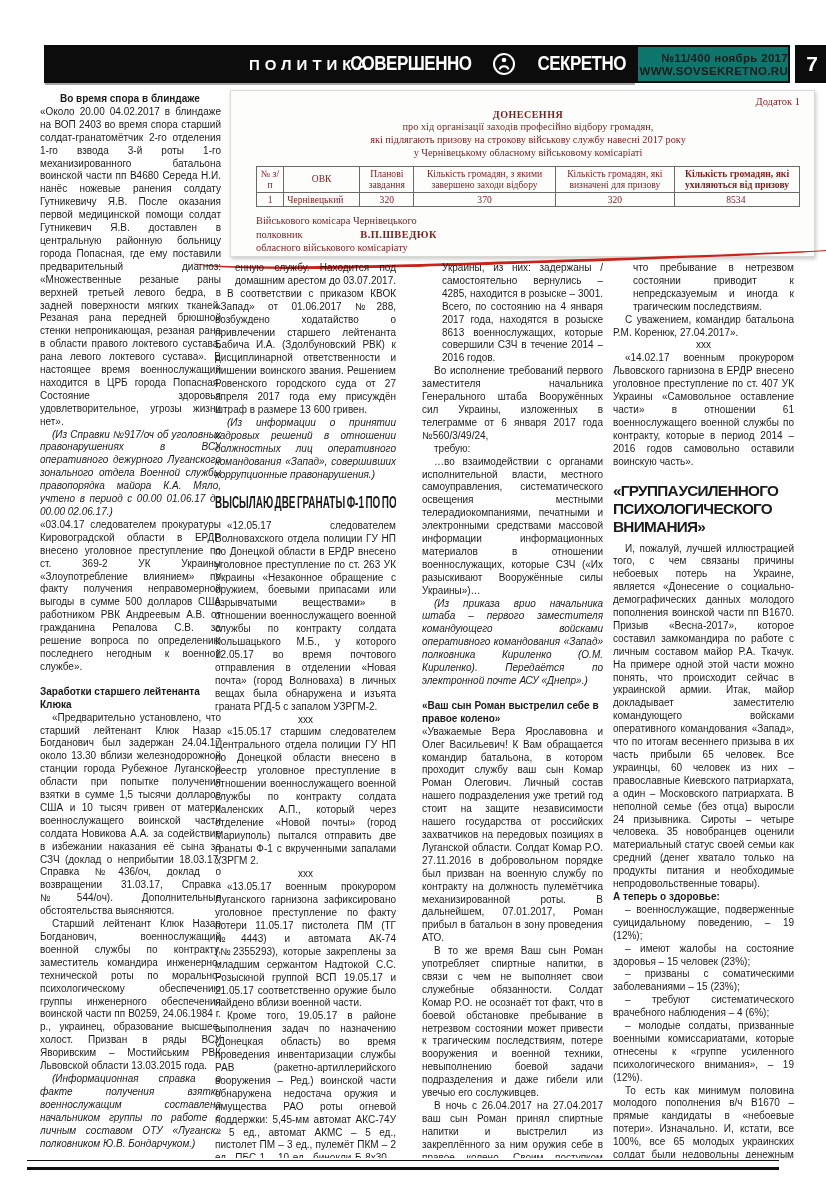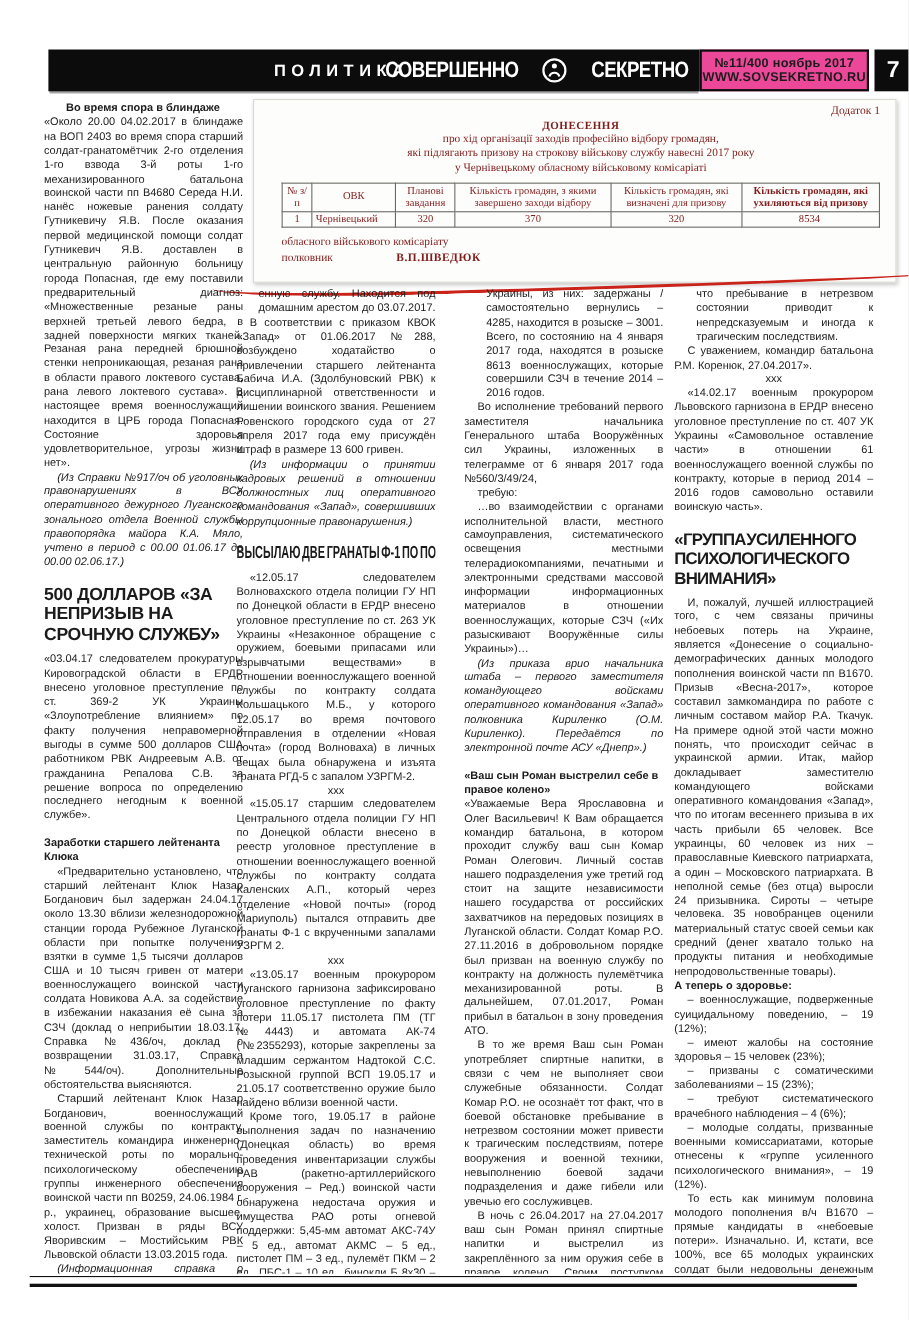--- a/index.html
+++ b/index.html
@@ -7,22 +7,22 @@
           font-family:"Liberation Sans", sans-serif; color:#1b1b1b; overflow:hidden; }
 
   
   .header { position:absolute; left:44px; top:45px; width:785px; height:38px; display:flex; align-items:stretch; }
   .header-main { position:relative; background:#0c0c0c; flex:1; display:flex; align-items:center;
                  box-shadow:0 3px 0 -1px rgba(0,0,0,0.35); }
   .section-title { position:absolute; left:205px; color:#fff; font-weight:bold; font-size:15px; letter-spacing:5px; }
   .logo { position:absolute; right:10px; display:flex; align-items:center; gap:21px; color:#fff; }
   .logo-word { font-weight:900; font-size:17px; letter-spacing:-0.5px; transform:scaleY(1.18); }
   .emblem { display:block; }
-  .issue-box { background:#ec4899; border:2px solid #0c0c0c; width:150px; display:flex; flex-direction:column;
-               justify-content:center; align-items:center; gap:1px; }
+  .issue-box { background:#0f766e; border:2px solid #0c0c0c; width:150px; display:flex; flex-direction:column;
+               justify-content:center; align-items:flex-end; gap:1px; }
   .issue-line { font-weight:bold; font-size:11.5px; letter-spacing:0.3px; }
   .page-num-box { background:#0c0c0c; color:#fff; width:34px; margin-left:5px; display:flex;
                   align-items:center; justify-content:center; font-size:21px; font-weight:bold; }
 
   
   .annex-doc { position:absolute; left:230px; top:90px; width:585px; height:167px; background:#fdfdfb;
                border:1px solid #d9d9d3; box-shadow:1px 2px 4px rgba(0,0,0,0.22);
                font-family:"Liberation Serif", serif; color:#7f1d1d; padding:5px 14px 0 25px; box-sizing:border-box; }
   .annex-label { text-align:right; font-size:10.5px; }
   .doc-title { text-align:center; font-size:10px; font-weight:bold; margin-top:2px; letter-spacing:0.5px; }
@@ -125,33 +125,33 @@
           <td>370</td>
           <td>320</td>
           <td>
             <span class="hl-wrap">8534</span>
             <span class="hl-wrap" style="position:static"><span class="redline"></span></span>
           </td>
         </tr>
       </tbody>
     </table>
     <div class="sig">
-      <div>обласного військового комісаріату</div>
+      <div>Військового комісара Чернівецького</div>
       <div>
         <span>полковник</span>
         <span class="sig-name">В.П.ШВЕДЮК</span>
       </div>
+      <div>обласного військового комісаріату</div>
     </div>
   </div>
 
   <div class="col col1">
       <div class="blk lead0">Во время спора в блиндаже</div>
       <div class="blk q">«Около 20.00 04.02.2017 в блиндаже на ВОП 2403 во время спора старший солдат-гранатомётчик 2-го отделения 1-го взвода 3-й роты 1-го механизированного батальона воинской части пп В4680 Середа Н.И. нанёс ножевые ранения солдату Гутникевичу Я.В. После оказания первой медицинской помощи солдат Гутникевич Я.В. доставлен в центральную районную больницу города Попасная, где ему поставили предварительный диагноз: «Множественные резаные раны верхней третьей левого бедра, в задней поверхности мягких тканей. Резаная рана передней брюшной стенки непроникающая, резаная рана в области правого локтевого сустава, рана левого локтевого сустава». В настоящее время военнослужащий находится в ЦРБ города Попасная. Состояние здоровья удовлетворительное, угрозы жизни нет».</div>
       <div class="blk src">(Из Справки №917/оч об уголовных правонарушениях в ВСУ оперативного дежурного Луганского зонального отдела Военной службы правопорядка майора К.А. Мяло, учтено в период с 00.00 01.06.17 до 00.00 02.06.17.)</div>
-      <div class="blk h">500 ДОЛЛАРОВ «ЗА НЕПРИЗЫВ НА СРОЧНУЮ СЛУЖБУ»</div>
       <div class="blk q">«03.04.17 следователем прокуратуры Кировоградской области в ЕРДР внесено уголовное преступление по ст. 369-2 УК Украины «Злоупотребление влиянием» по факту получения неправомерной выгоды в сумме 500 долларов США работником РВК Андреевым А.В. от гражданина Репалова С.В. за решение вопроса по определению последнего негодным к военной службе».</div>
       <div class="blk lead">Заработки старшего лейтенанта Клюка</div>
       <div class="blk p">«Предварительно установлено, что старший лейтенант Клюк Назар Богданович был задержан 24.04.17 около 13.30 вблизи железнодорожной станции города Рубежное Луганской области при попытке получения взятки в сумме 1,5 тысячи долларов США и 10 тысяч гривен от матери военнослужащего воинской части солдата Новикова А.А. за содействие в избежании наказания её сына за СЗЧ (доклад о неприбытии 18.03.17, Справка №436/оч, доклад о возвращении 31.03.17, Справка №544/оч). Дополнительные обстоятельства выясняются.</div>
       <div class="blk p">Старший лейтенант Клюк Назар Богданович, военнослужащий военной службы по контракту, заместитель командира инженерно-технической роты по морально-психологическому обеспечению группы инженерного обеспечения воинской части пп В0259, 24.06.1984 г. р., украинец, образование высшее, холост. Призван в ряды ВСУ Яворивским – Мостийським РВК Львовской области 13.03.2015 года.</div>
       <div class="blk src">(Информационная справка о факте получения взятки военнослужащим составлена начальником группы по работе с личным составом ОТУ «Луганск» полковником Ю.В. Бондарчуком.)</div>
     </div>
   <div class="col col2">
       <div class="blk cont">енную службу. Находится под домашним арестом до 03.07.2017.</div>
       <div class="blk p">В соответствии с приказом КВОК «Запад» от 01.06.2017 №288, возбуждено ходатайство о привлечении старшего лейтенанта Бабича И.А. (Здолбуновский РВК) к дисциплинарной ответственности и лишении воинского звания. Решением Ровенского городского суда от 27 апреля 2017 года ему присуждён штраф в размере 13 600 гривен.</div>
       <div class="blk src">(Из информации о принятии кадровых решений в отношении должностных лиц оперативного командования «Запад», совершивших коррупционные правонарушения.)</div>

